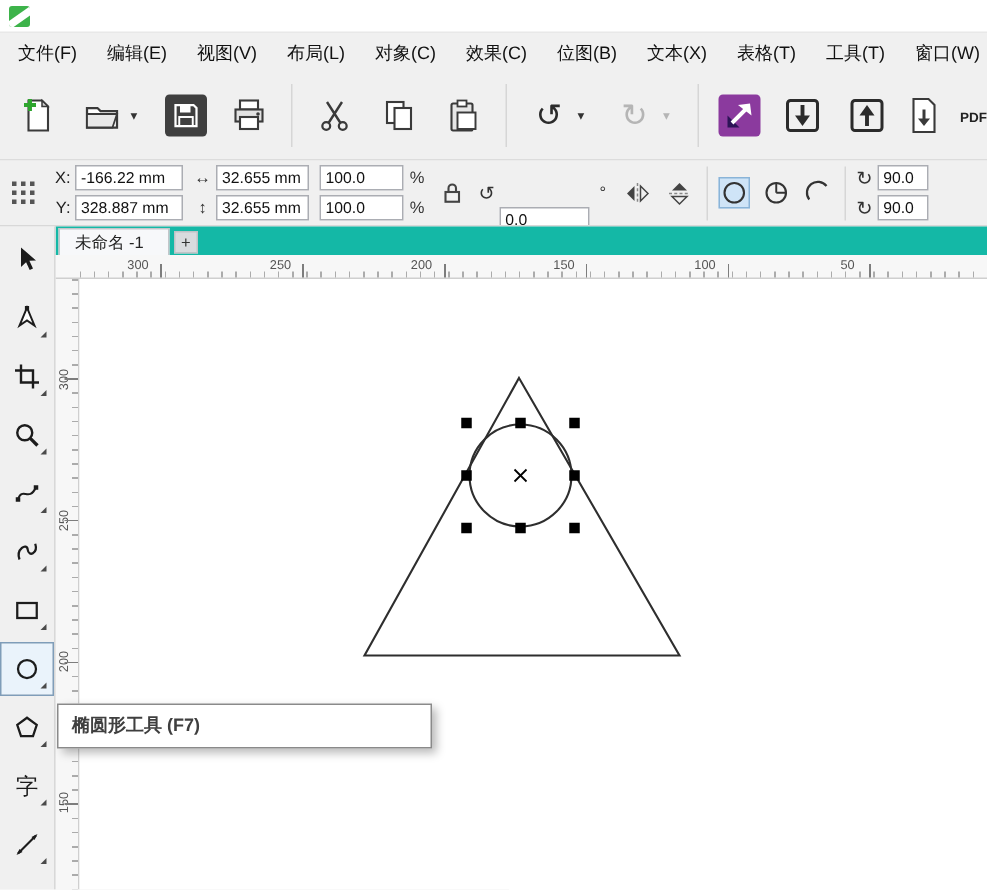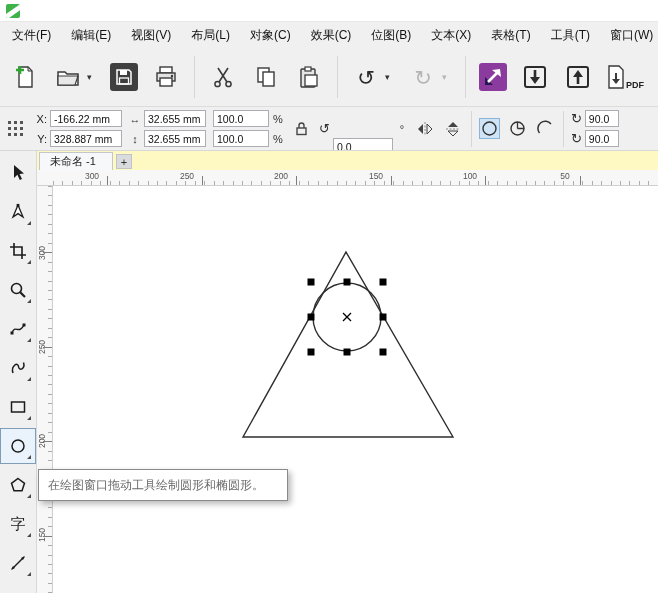--- a/index.html
+++ b/index.html
@@ -18,40 +18,40 @@
 
   
   .toolbar { position:absolute; top:48px; left:0; right:0; height:59px; border-bottom:1px solid #dcdcdc; display:flex; align-items:center; gap:13px; padding:0 10px; background:#f0f0f0; }
   .tb-btn { width:30px; height:30px; display:flex; align-items:center; justify-content:center; position:relative; flex:0 0 auto; }
   .tb-caret { width:10px; margin-left:-9px; font-size:9px; color:#333; flex:0 0 auto; align-self:center; }
   .tb-sep { width:1px; height:42px; background:#d6d6d6; flex:0 0 auto; }
   .tb-dark { background:#3f3f3f; border-radius:3px; width:28px; height:28px; }
   .tb-purple { background:#8b3a9e; border-radius:3px; width:28px; height:28px; }
   .glyph-undo { font-size:21px; color:#2b2b2b; line-height:1; }
   .glyph-redo { font-size:21px; color:#b5b5b5; line-height:1; }
-  .pdf-wrap { display:flex; align-items:flex-end; gap:0; }
+  .pdf-wrap { display:flex; align-items:center; gap:14px; }
   .pdf-label { font-size:9px; font-weight:bold; color:#222; margin-top:2px; }
 
   
   .propbar { position:absolute; top:107px; left:0; right:0; height:44px; border-bottom:1px solid #d8d8d8; display:flex; align-items:center; gap:7px; padding:0 5px; background:#f0f0f0; overflow:hidden; }
   .pb-col { display:flex; flex-direction:column; gap:3px; }
   .pb-row { display:flex; align-items:center; gap:3px; }
   .pb-label { font-size:11px; color:#222; width:14px; text-align:right; }
   .pb-input { background:#fff; border:1px solid #abadb3; height:17px; font-size:10.5px; display:flex; align-items:center; padding:0 3px; color:#111; }
   .w64 { width:72px; } .w62 { width:62px; } .w40 { width:56px; } .w46 { width:60px;margin-top:36px; } .w34 { width:34px; }
   .pb-icon { font-size:11px; color:#333; width:12px; text-align:center; }
   .pb-btn { width:21px; height:21px; border:1px solid transparent; display:flex; align-items:center; justify-content:center; }
   .pb-btn.active { background:#cfe4f7; border-color:#8ab4d8; }
   .pb-sep { width:1px; height:36px; background:#d6d6d6; }
   .grid-icon { display:grid; grid-template-columns:repeat(3,4px); grid-template-rows:repeat(3,4px); gap:2px; }
   .grid-icon i { background:#555; width:3px; height:3px; }
   .rot-icon { font-size:13px; color:#333; line-height:1; }
 
   
-  .tabbar { position:absolute; top:151px; left:37px; right:0; height:19px; background:#fef9c3; display:flex; align-items:flex-end; padding-left:2px; gap:3px; }
+  .tabbar { position:absolute; top:151px; left:37px; right:0; height:19px; background:#14b8a6; display:flex; align-items:flex-end; padding-left:2px; gap:3px; }
   .doc-tab { background:#f7f8fa; border:1px solid #c3c6ca; border-bottom:none; font-size:11px; padding:2px 16px 2px 10px; color:#222; height:18px; display:flex; align-items:center; }
   .tab-add { width:16px; height:15px; background:#d9dbde; border:1px solid #c0c3c7; font-size:11px; color:#333; display:flex; align-items:center; justify-content:center; margin-bottom:1px; }
 
   
   .ruler-corner { position:absolute; top:170px; left:37px; width:16px; height:16px; background:#f5f5f5; border-right:1px solid #cfcfcf; border-bottom:1px solid #cfcfcf; }
   .hruler { position:absolute; top:170px; left:37px; right:0; height:16px; background:#f7f7f7; border-bottom:1px solid #cfcfcf; }
   .hruler::before { content:""; position:absolute; left:16px; right:0; bottom:0; height:4px; background:repeating-linear-gradient(to right,#ababab 0 1px,transparent 1px 9.45px); }
   .hruler::after { content:""; position:absolute; left:16px; right:0; bottom:0; height:9px; background:repeating-linear-gradient(to right,transparent 0 54px,#7d7d7d 54px 55px,transparent 55px 94.5px); }
   .hruler span { position:absolute; top:1px; width:22px; text-align:center; font-size:8.5px; color:#555; }
   .vruler { position:absolute; top:186px; left:37px; width:16px; bottom:0; background:#f7f7f7; border-right:1px solid #cfcfcf; }
@@ -390,14 +390,14 @@
       <rect x="326.5" y="162.5" width="7" height="7"></rect>
     </g>
     <g stroke="#000" stroke-width="1.2">
       <line x1="290" y1="127" x2="298" y2="135"></line>
       <line x1="290" y1="135" x2="298" y2="127"></line>
     </g>
   </svg>
 </div>
 
 <div class="tooltip">
-  <div class="tooltip-desc">在绘图窗口拖动工具绘制圆形和椭圆形。</div>
+  <div class="tooltip-title">椭圆形工具 (F7)</div>
 </div>
 
 </body></html>

